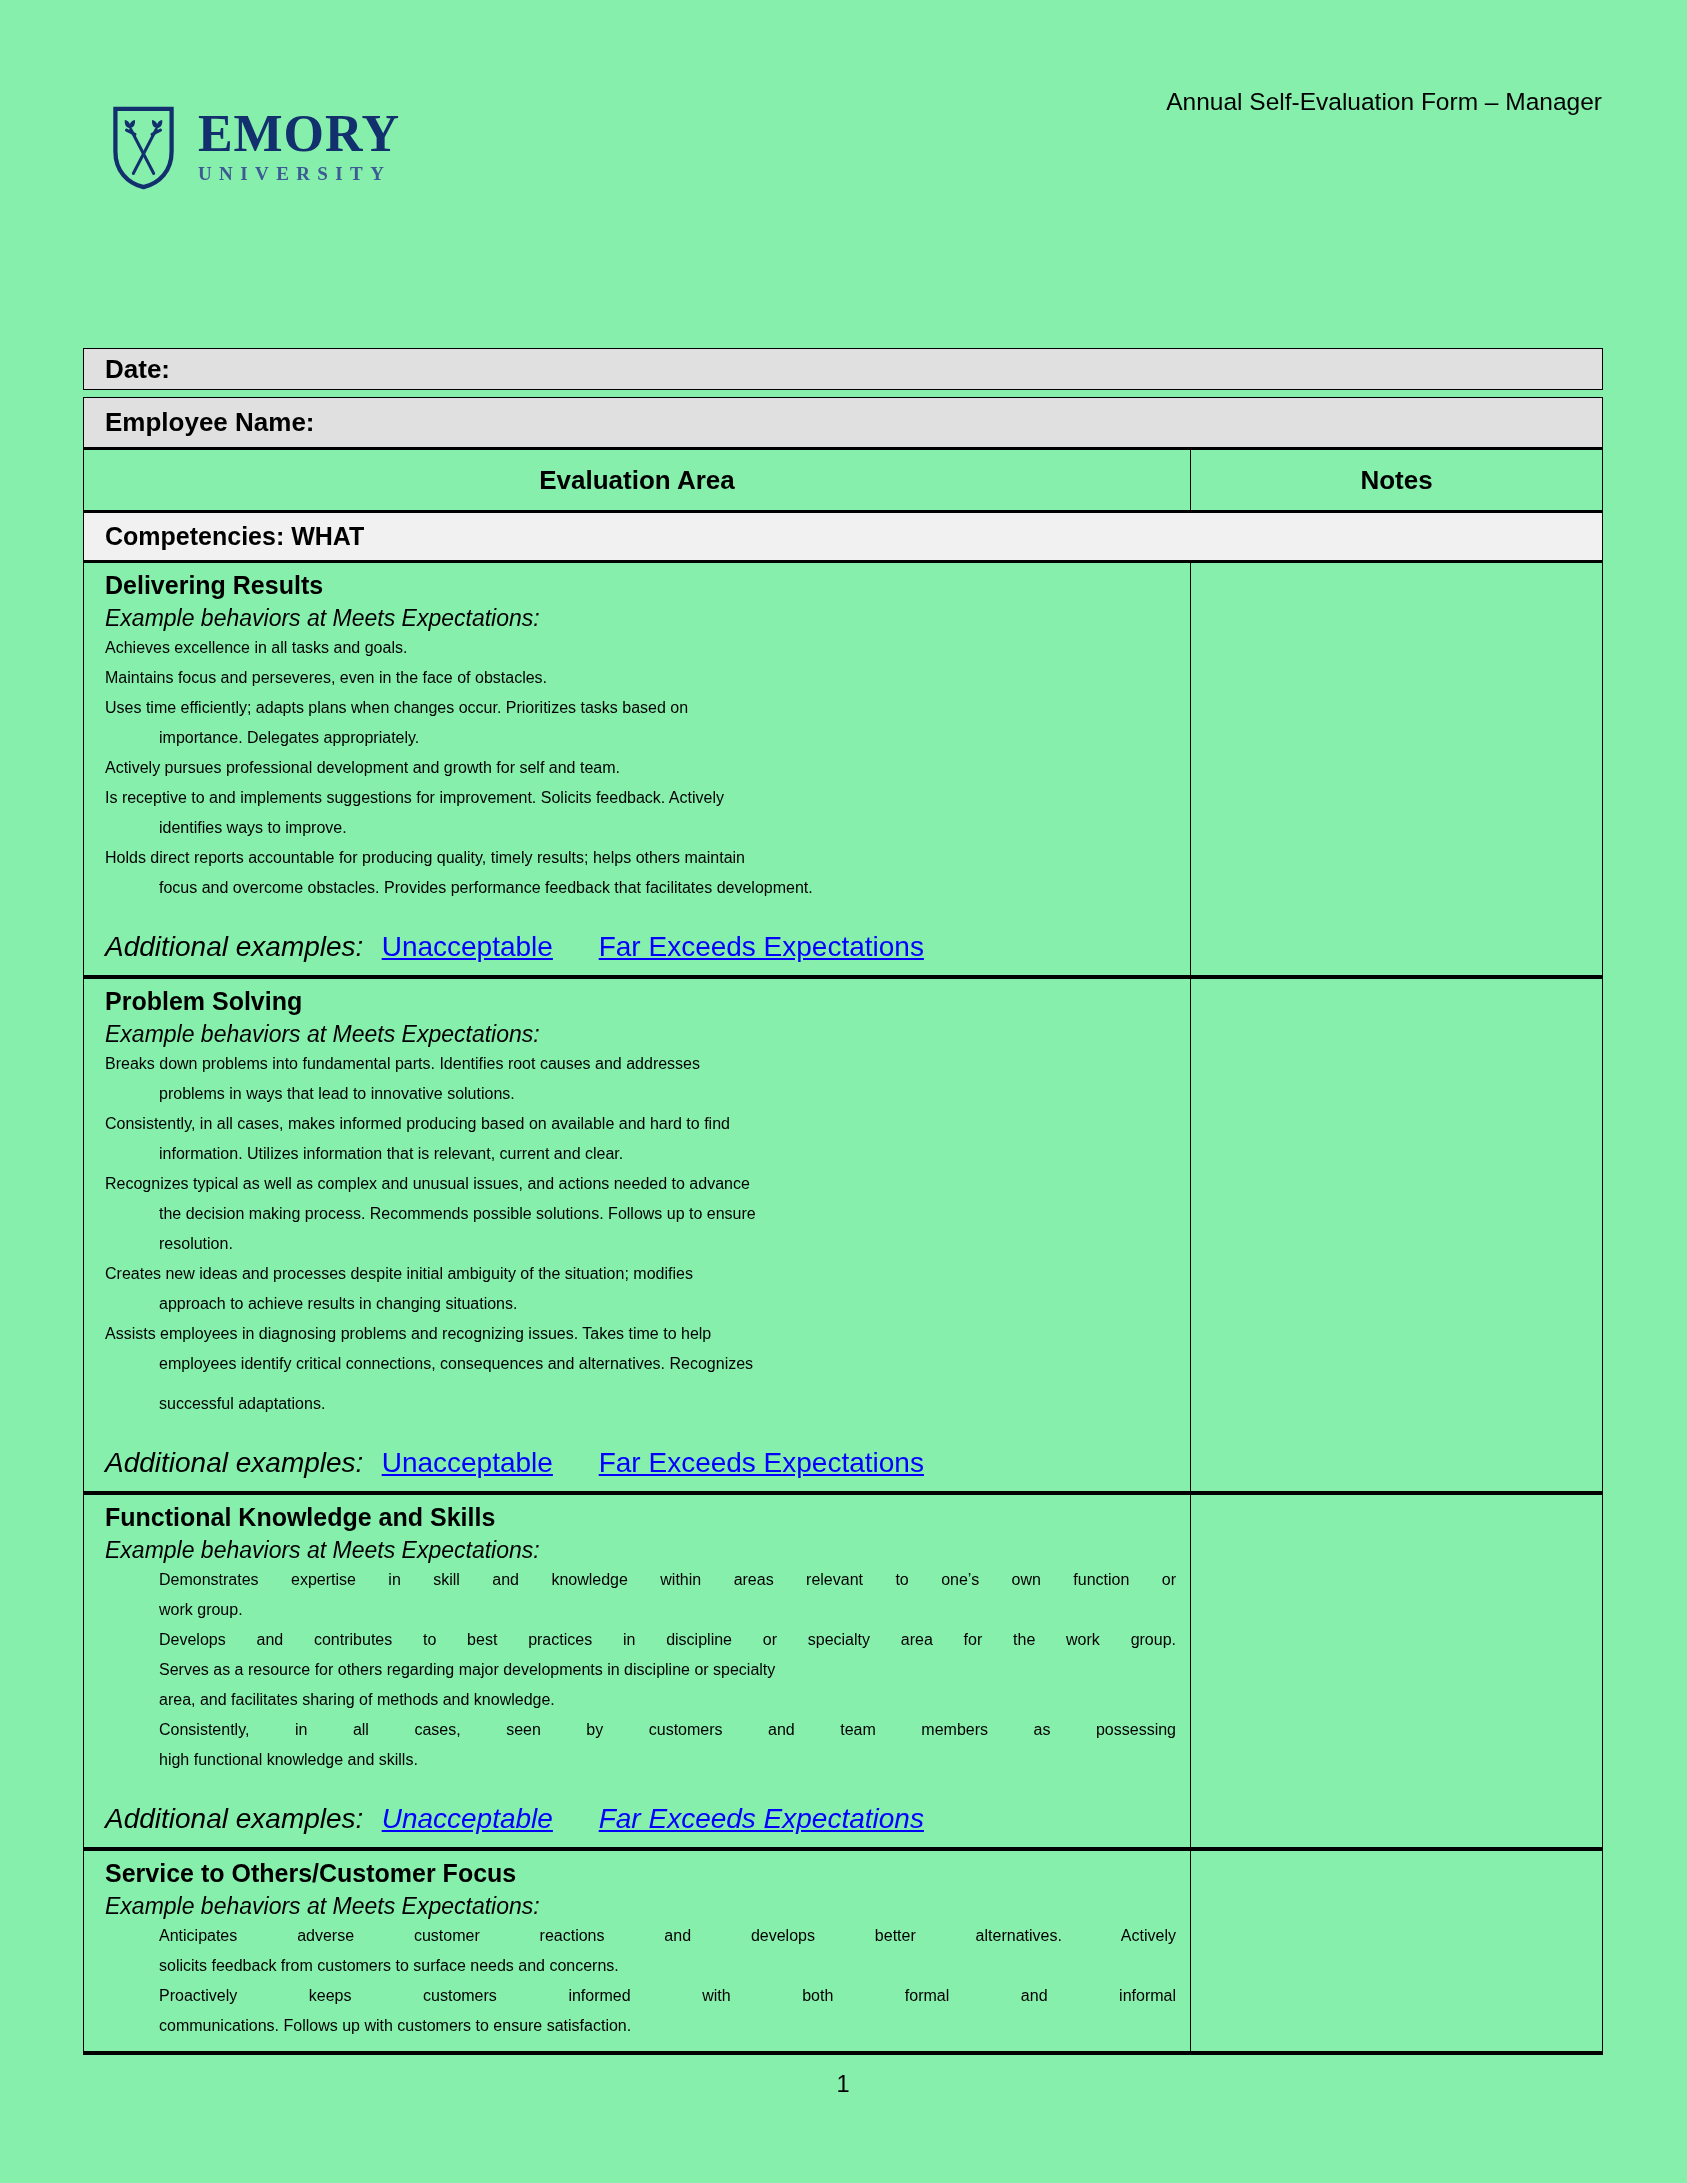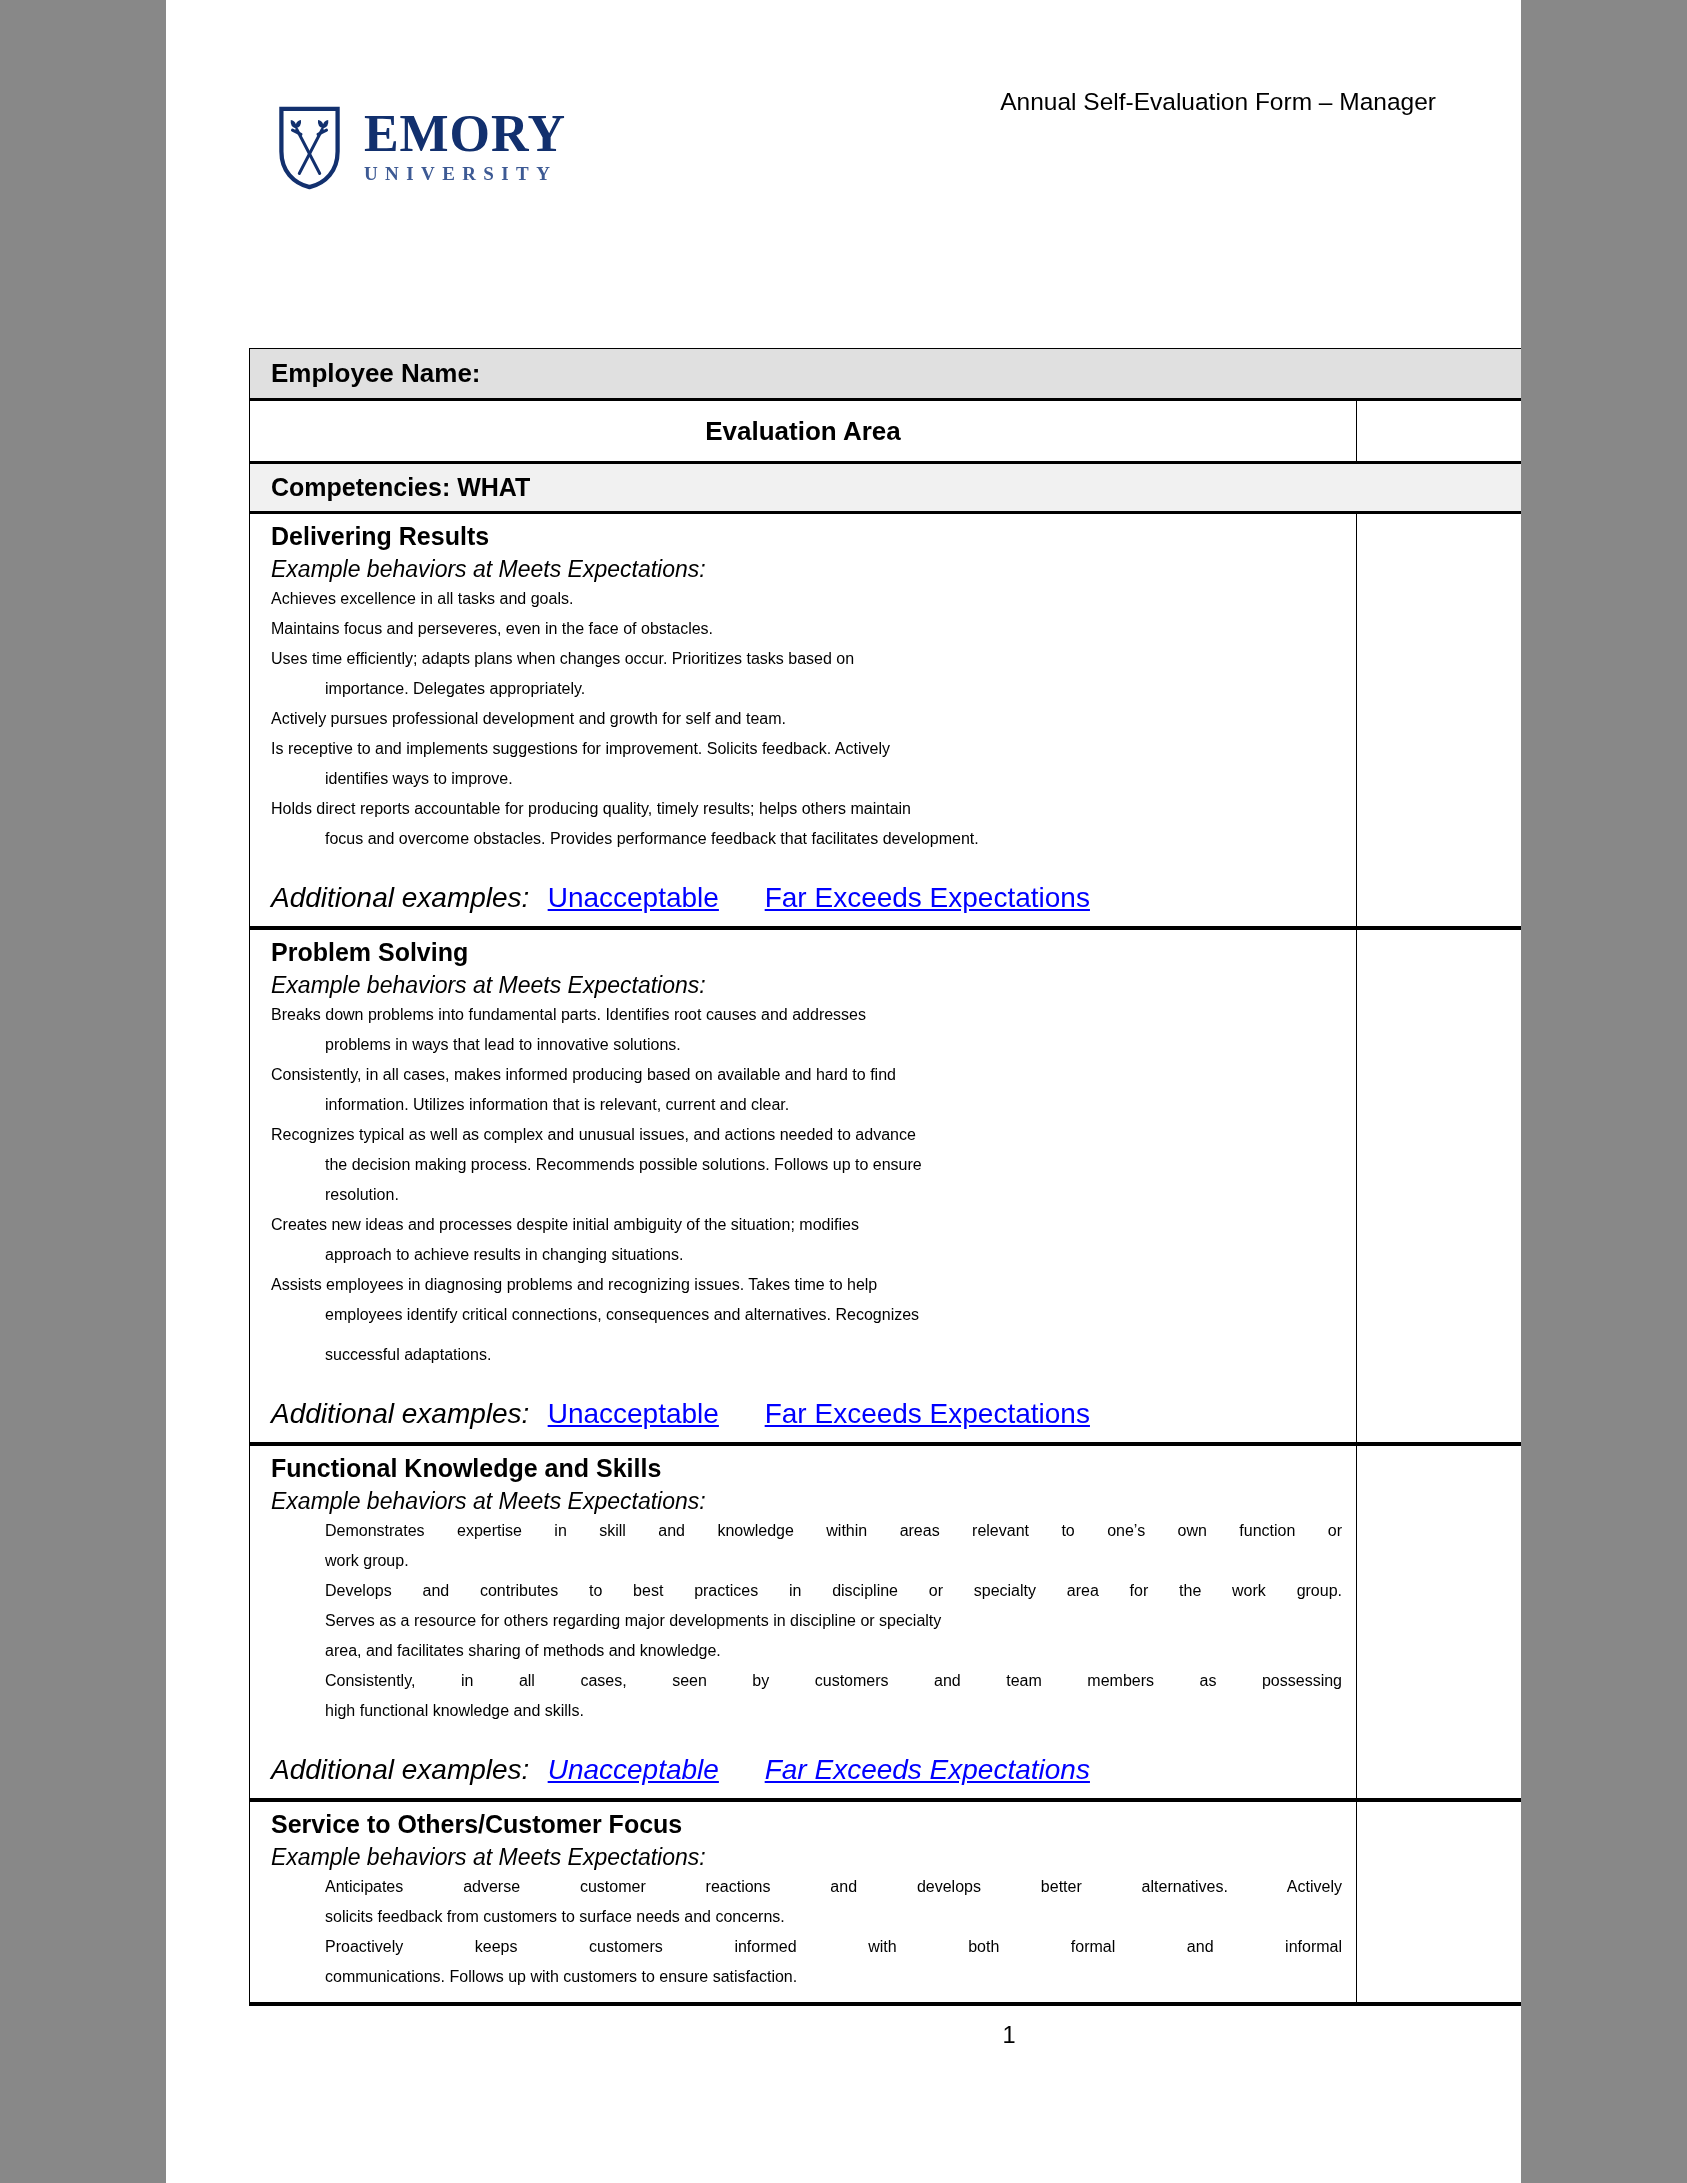--- a/index.html
+++ b/index.html
@@ -1,18 +1,18 @@
 <!DOCTYPE html>
 <html style="font-size:14px"><head>
 <meta charset="utf-8">
 <style>
   html,body { margin:0; padding:0; background:#888; }
   .page {
-    position:relative; width:1355px; height:2184px; margin:0 auto;
-    background:#ffffff; font-family:"Liberation Sans", sans-serif; color:#000;
+    position:relative; width:1687px; height:2184px; margin:0 auto;
+    background:#86efac; font-family:"Liberation Sans", sans-serif; color:#000;
     overflow:hidden;
   }
 
   
   .header-right { position:absolute; top:88px; right:85px; font-size:24.5px; }
 
   
   .logo { position:absolute; left:112px; top:105px; display:flex; align-items:flex-start; }
   .logo svg { width:63px; height:86px; display:block; }
   .logo-text { margin-left:23px; padding-top:5.2px;font-weight:bold; }
@@ -88,20 +88,23 @@
     </svg>
     <div class="logo-text">
       <div class="logo-emory">EMORY</div>
       <div class="logo-univ">UNIVERSITY</div>
     </div>
   </div>
 
 
   <div class="content">
 
+    <div class="date-row">
+      <span>Date:</span>
+    </div>
 
     <table class="main">
       <colgroup>
           <col class="c1">
           <col class="c2">
         </colgroup>
       <tbody id="table-body">
         <tr class="employee">
           <td colspan="2">
             <span>Employee Name:</span>

